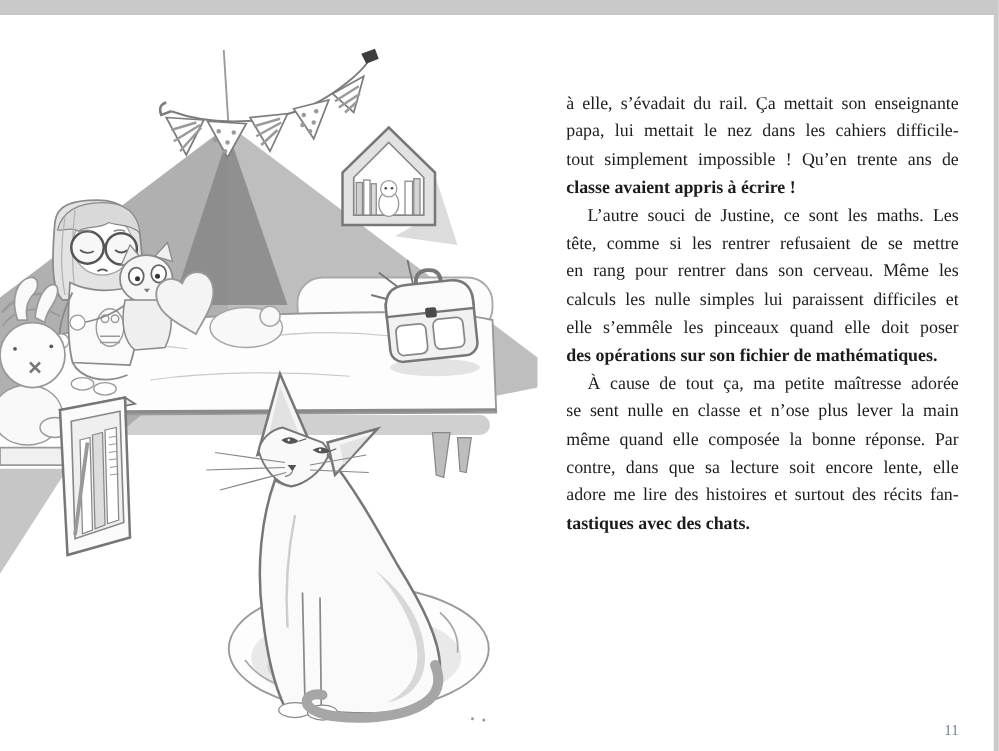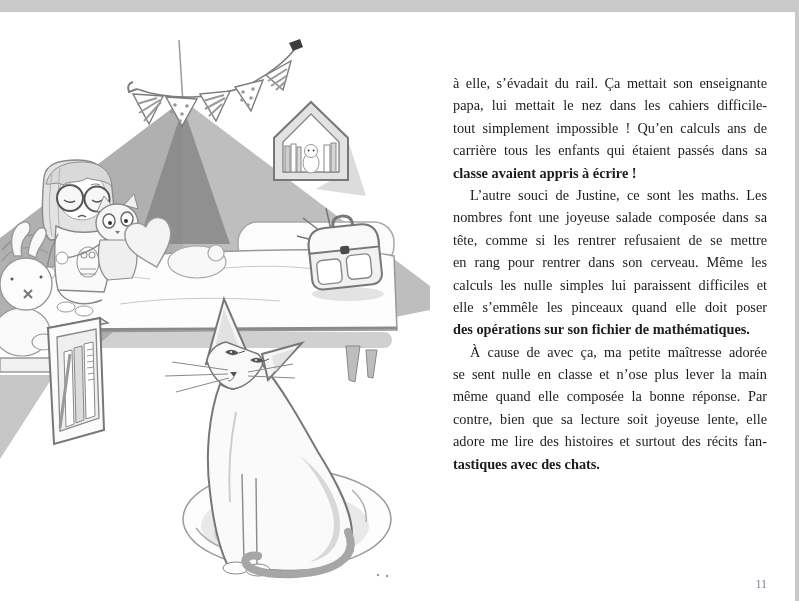--- a/index.html
+++ b/index.html
@@ -220,38 +220,36 @@
       <g fill="#999">
         <circle cx="378" cy="563" r="1.2"></circle>
           <circle cx="387" cy="564" r="1.2"></circle>
       </g>
     </svg>
 
     <div class="right-col">
       <div>
         <div class="line">à elle, s’évadait du rail. Ça mettait son enseignante</div>
         <div class="line">papa, lui mettait le nez dans les cahiers difficile-</div>
-        <div class="line">tout simplement impossible ! Qu’en calculs ans de</div>
-        <div class="line">carrière tous les enfants qui étaient passés dans sa</div>
+        <div class="line">tout simplement impossible ! Qu’en trente ans de</div>
         <div class="line end">classe avaient appris à écrire !</div>
       </div>
       <div>
         <div class="line indent">L’autre souci de Justine, ce sont les maths. Les</div>
-        <div class="line">nombres font une joyeuse salade composée dans sa</div>
         <div class="line">tête, comme si les rentrer refusaient de se mettre</div>
         <div class="line">en rang pour rentrer dans son cerveau. Même les</div>
         <div class="line">calculs les nulle simples lui paraissent difficiles et</div>
         <div class="line">elle s’emmêle les pinceaux quand elle doit poser</div>
         <div class="line end">des opérations sur son fichier de mathématiques.</div>
       </div>
       <div>
-        <div class="line indent">À cause de avec ça, ma petite maîtresse adorée</div>
+        <div class="line indent">À cause de tout ça, ma petite maîtresse adorée</div>
         <div class="line">se sent nulle en classe et n’ose plus lever la main</div>
         <div class="line">même quand elle composée la bonne réponse. Par</div>
-        <div class="line">contre, bien que sa lecture soit joyeuse lente, elle</div>
+        <div class="line">contre, dans que sa lecture soit encore lente, elle</div>
         <div class="line">adore me lire des histoires et surtout des récits fan-</div>
         <div class="line end">tastiques avec des chats.</div>
       </div>
     </div>
 
     <div class="pageno">11</div>
   </div>
 </div>
 
 </body></html>

